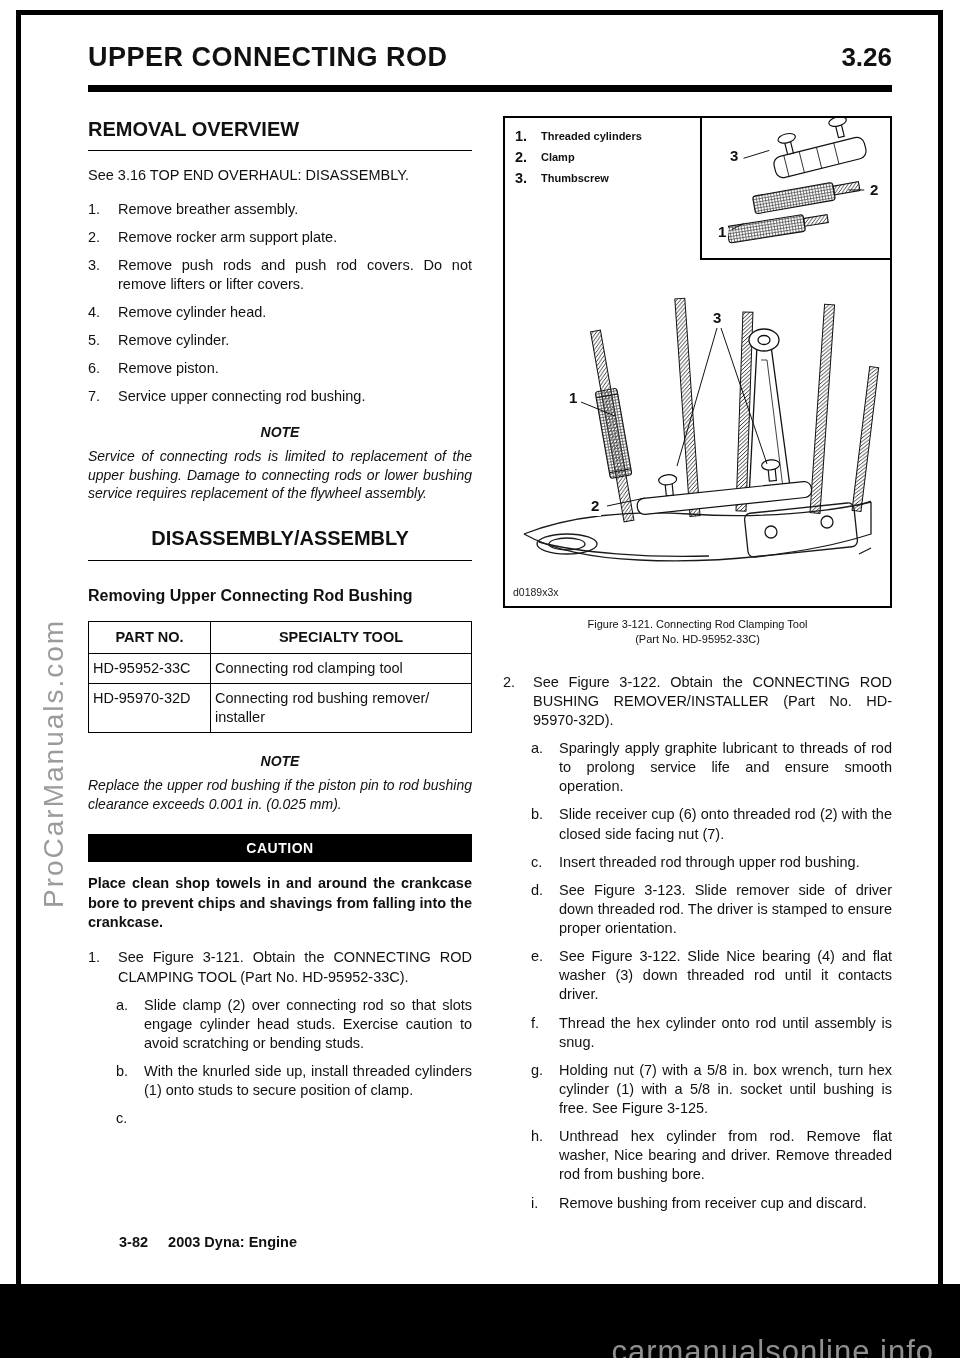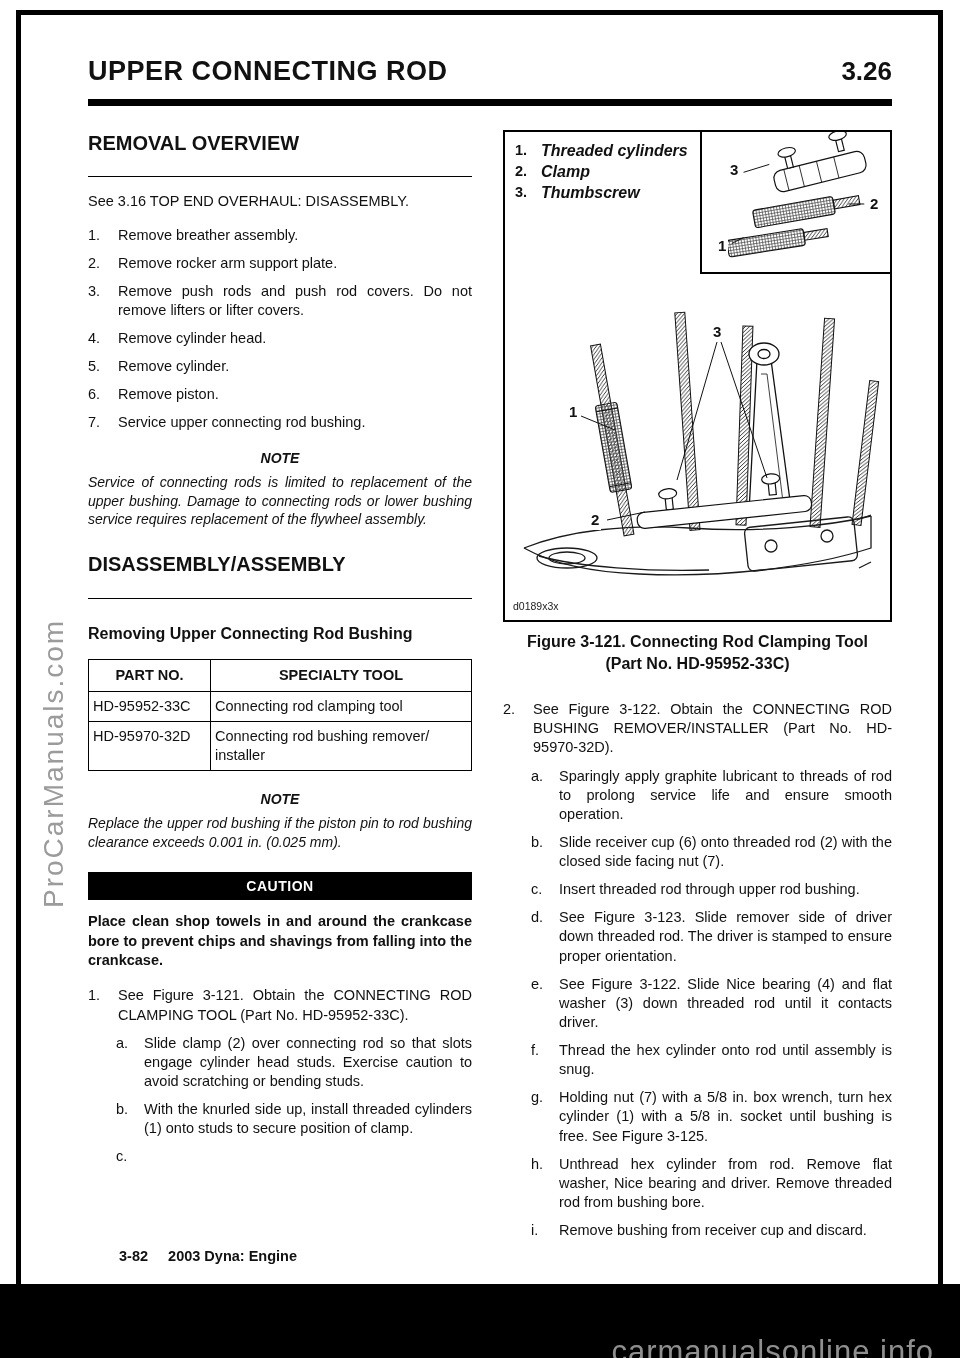--- a/index.html
+++ b/index.html
@@ -18,34 +18,34 @@
   .frame-right { position: absolute; left: 938px; top: 10px; width: 5px;  height: 1274px; background: #000; }
   .bottom-band { position: absolute; left: 0; top: 1284px; width: 960px; height: 94px; background: #000000; }
   .bottom-band .wm { position: absolute; right: 26px; bottom: 8px; color: #8f8f8f; font-size: 31px; letter-spacing: 1px; }
 
   .side-watermark {
     position: absolute; left: 38px; top: 908px;
     transform: rotate(-90deg); transform-origin: 0 0;
     color: #9b9b9b; font-size: 28px; letter-spacing: 2px; white-space: nowrap;
   }
 
-  .page-inner { position: absolute; left: 88px; top: 56px; width: 804px; }
+  .page-inner { position: absolute; left: 88px; top: 42px; width: 804px; }
 
   .pg-header { display: flex; justify-content: space-between; align-items: baseline; }
   .pg-title { font-size: 27px; font-weight: 700; letter-spacing: 0.5px; }
   .pg-secnum { font-size: 26px; font-weight: 700; }
   .thick-rule { height: 7px; background: #000; margin-top: 12px; }
 
   .columns { position: relative; margin-top: 24px; height: 1100px; }
   .col-left  { position: absolute; left: 0;    top: 0; width: 384px; }
   .col-right { position: absolute; left: 415px; top: 0; width: 389px; }
 
   .section-heading {
     font-size: 20px; font-weight: 700; margin: 0 0 0 0;
-    padding-bottom: 20px; border-bottom: 1.5px solid #000;
+    padding-bottom: 8px; border-bottom: 1.5px solid #000;
   }
   .gap-after-heading { margin-bottom: 15px; }
 
   .body-text { font-size: 14.5px; line-height: 1.32; }
   p.para { margin: 12px 0 14px 0; }
 
   .step { display: flex; margin-bottom: 9px; }
   .step-num { flex: none; width: 30px; font-size: 14.5px; line-height: 1.32; }
   .step-text { flex: 1; font-size: 14.5px; line-height: 1.32; text-align: justify; }
 
@@ -69,27 +69,27 @@
     font-weight: 700; font-size: 14px; letter-spacing: 0.5px;
     padding: 5px 0; margin: 18px 0 12px 0;
   }
   .bold-para { font-weight: 700; font-size: 14.5px; line-height: 1.34; text-align: justify; margin: 0 0 16px 0; }
 
   
   .figure-box { position: relative; width: 100%; height: 492px; border: 2px solid #000; background: #fff; }
   .legend { position: absolute; left: 10px; top: 8px; }
   .legend-row { display: flex; line-height: 21px; }
   .legend-num { flex: none; width: 26px; font-weight: 700; font-size: 14.5px; }
-  .legend-label { font-weight: 700; font-size: 16px; font-style: italic; }
+  .legend-label { font-weight: 700; font-size: 11px; }
   .inset-box { position: absolute; right: 0; top: 0; width: 190px; height: 142px; border-left: 2px solid #000; border-bottom: 2px solid #000; background:#fff; }
   .inset-box svg { position: absolute; left: 0; top: 0; width: 100%; height: 100%; }
   .main-art { position: absolute; left: 4px; top: 148px; width: 373px; height: 322px; }
   .drawing-id { position: absolute; left: 8px; bottom: 6px; font-size: 10.5px; color: #222; }
   .callout { position: absolute; font-weight: 700; font-size: 15px; background: #fff; padding: 0 2px; }
-  .figure-caption { text-align: center; font-weight: 700; font-size: 16px; line-height: 1.35; margin-top: 9px; }
+  .figure-caption { text-align: center; font-weight: 400; font-size: 11px; line-height: 1.35; margin-top: 9px; }
 
   .pg-footer { margin-top: 18px; font-size: 14.5px; font-weight: 700; }
   .pg-footer .pgnum { margin-right: 16px; margin-left: 31px; }
 </style>
 </head>
 <body>
 
 <div class="canvas">
 
   <div class="frame-top"></div>
@@ -139,21 +139,21 @@
           <span class="step-text">Remove piston.</span>
         </div>
         <div class="step">
           <span class="step-num">7.</span>
           <span class="step-text">Service upper connecting rod bushing.</span>
         </div>
 
         <div class="note-label">NOTE</div>
         <div class="note-text">Service of connecting rods is limited to replacement of the upper bushing. Damage to connecting rods or lower bushing service requires replacement of the flywheel assembly.</div>
 
-        <h2 class="section-heading" style="margin-top:22px;">DISASSEMBLY/ASSEMBLY</h2>
+        <h2 class="section-heading" style="margin-top:22px;text-align:center;">DISASSEMBLY/ASSEMBLY</h2>
 
         <h3 class="subheading">Removing Upper Connecting Rod Bushing</h3>
 
         <table class="spec">
           <thead>
             <tr>
               <th>PART NO.</th>
               <th>SPECIALTY TOOL</th>
             </tr>
           </thead>

